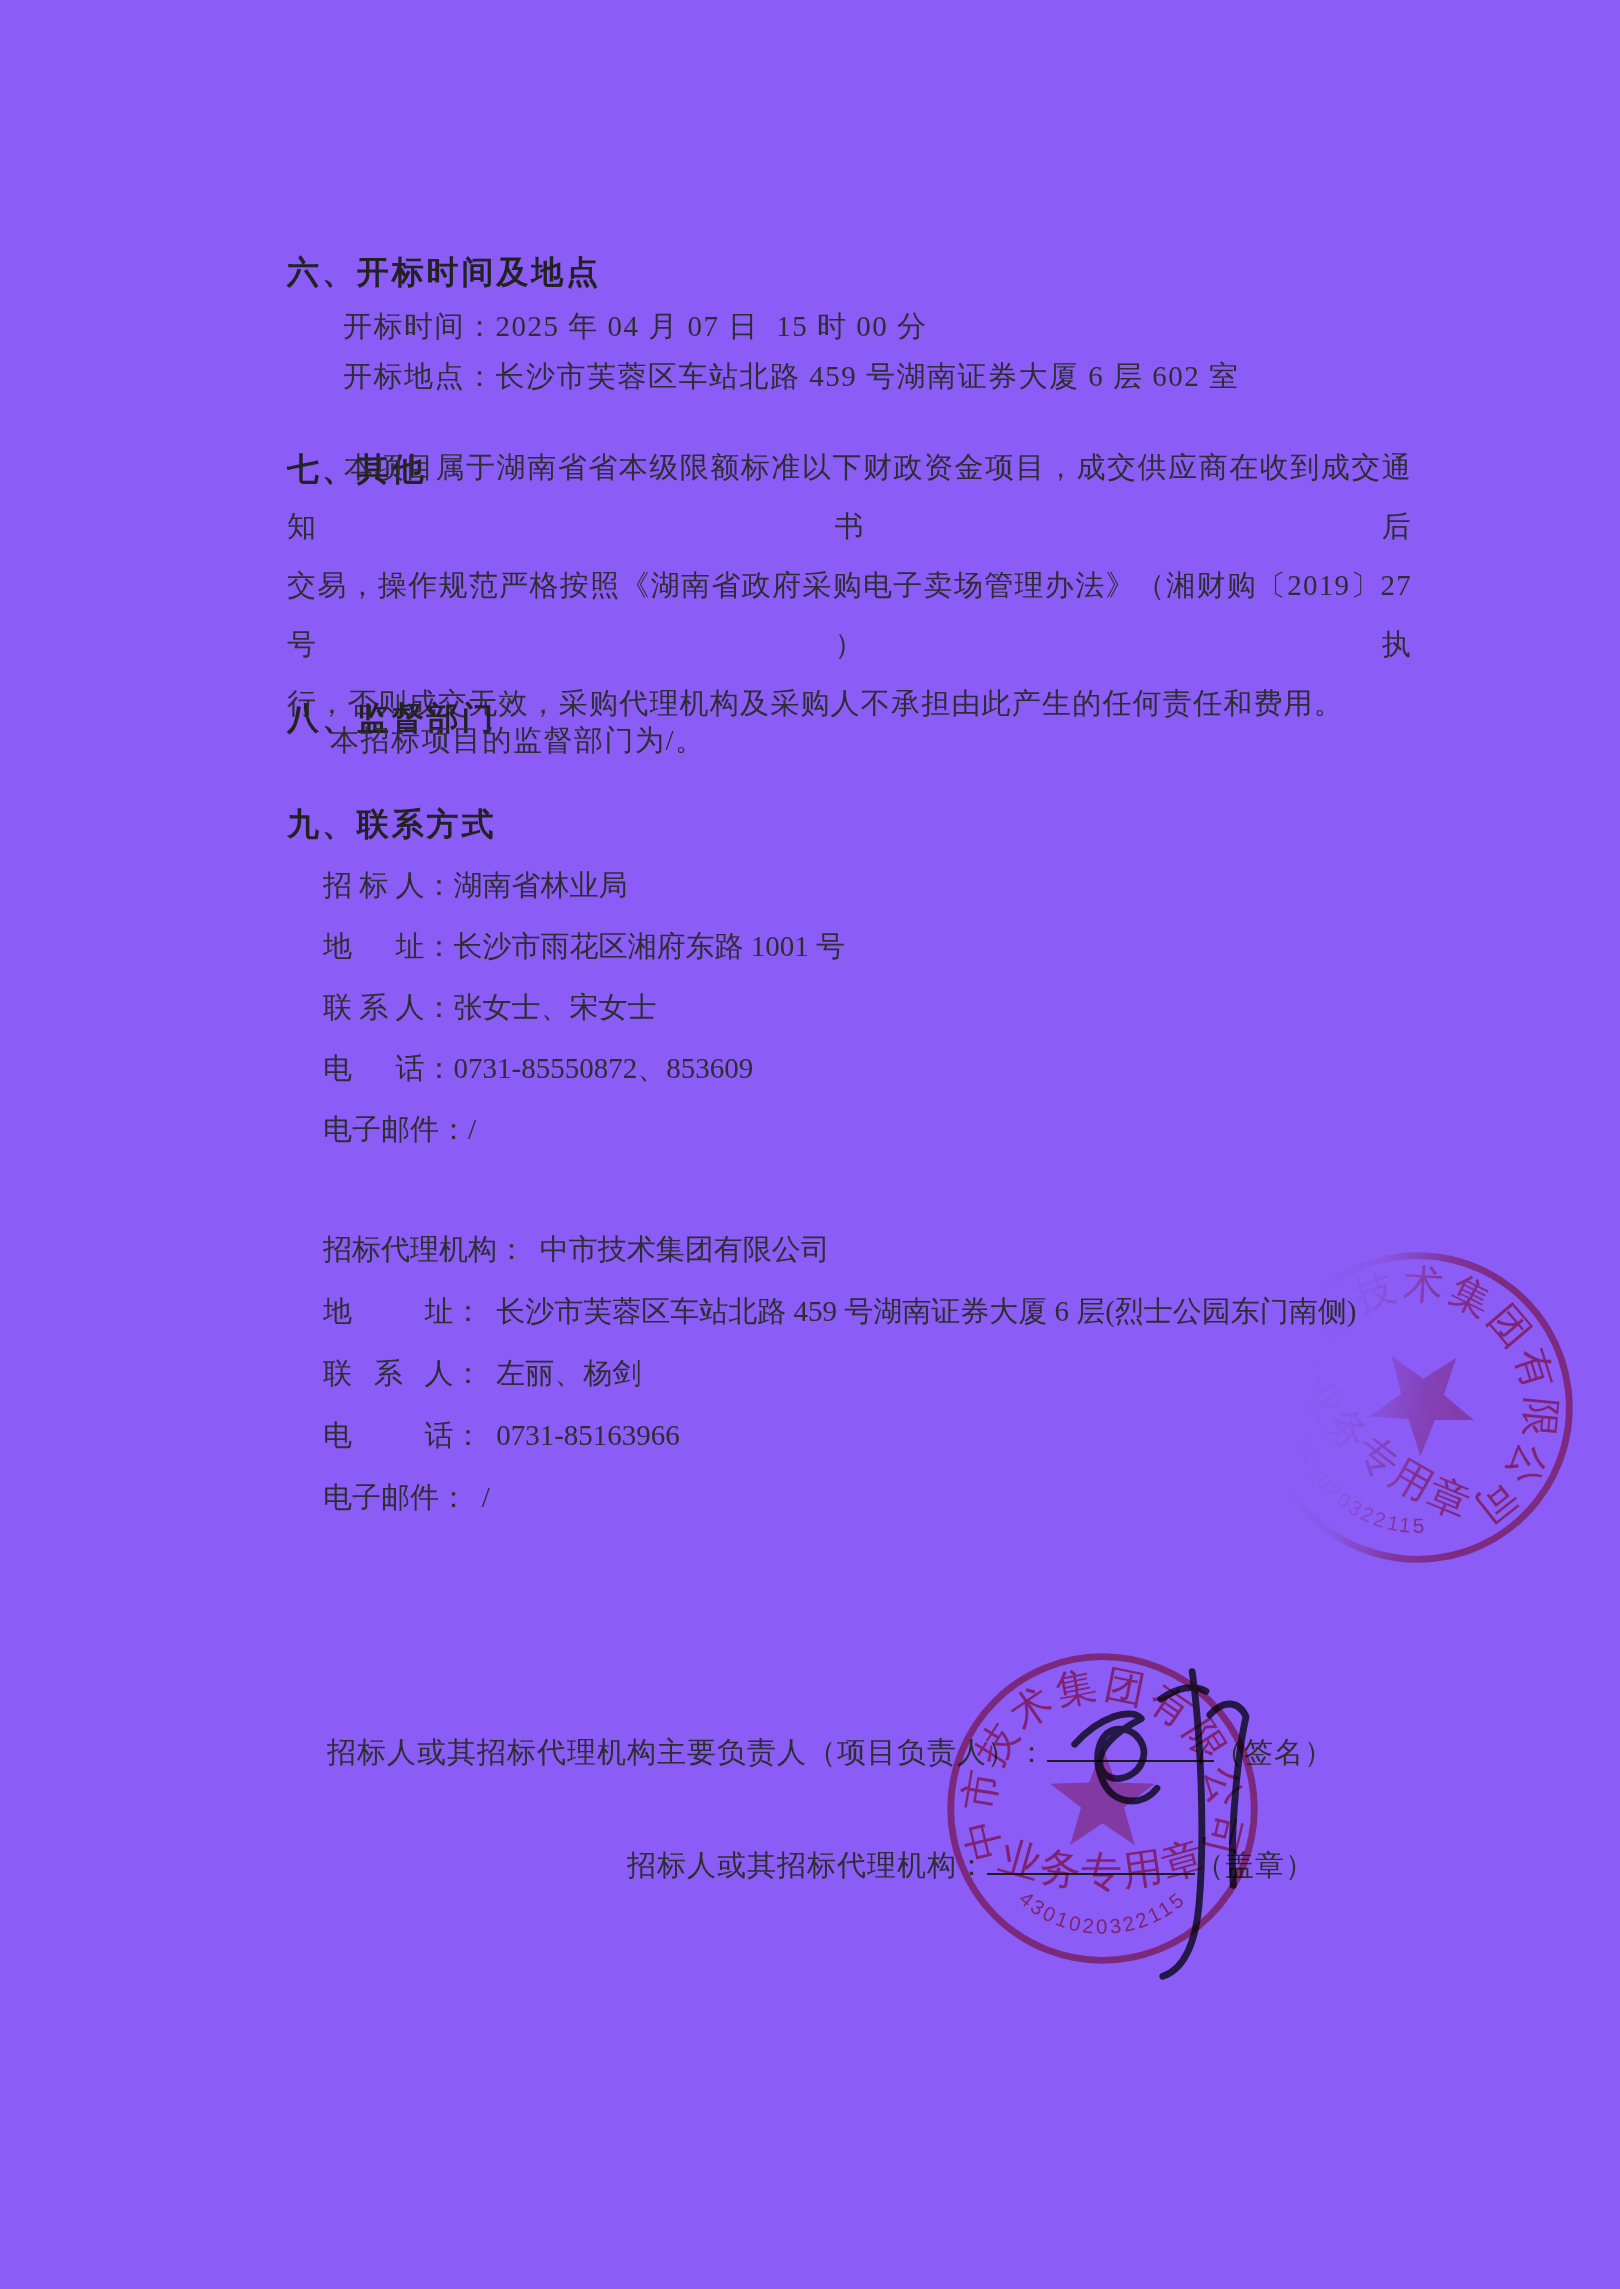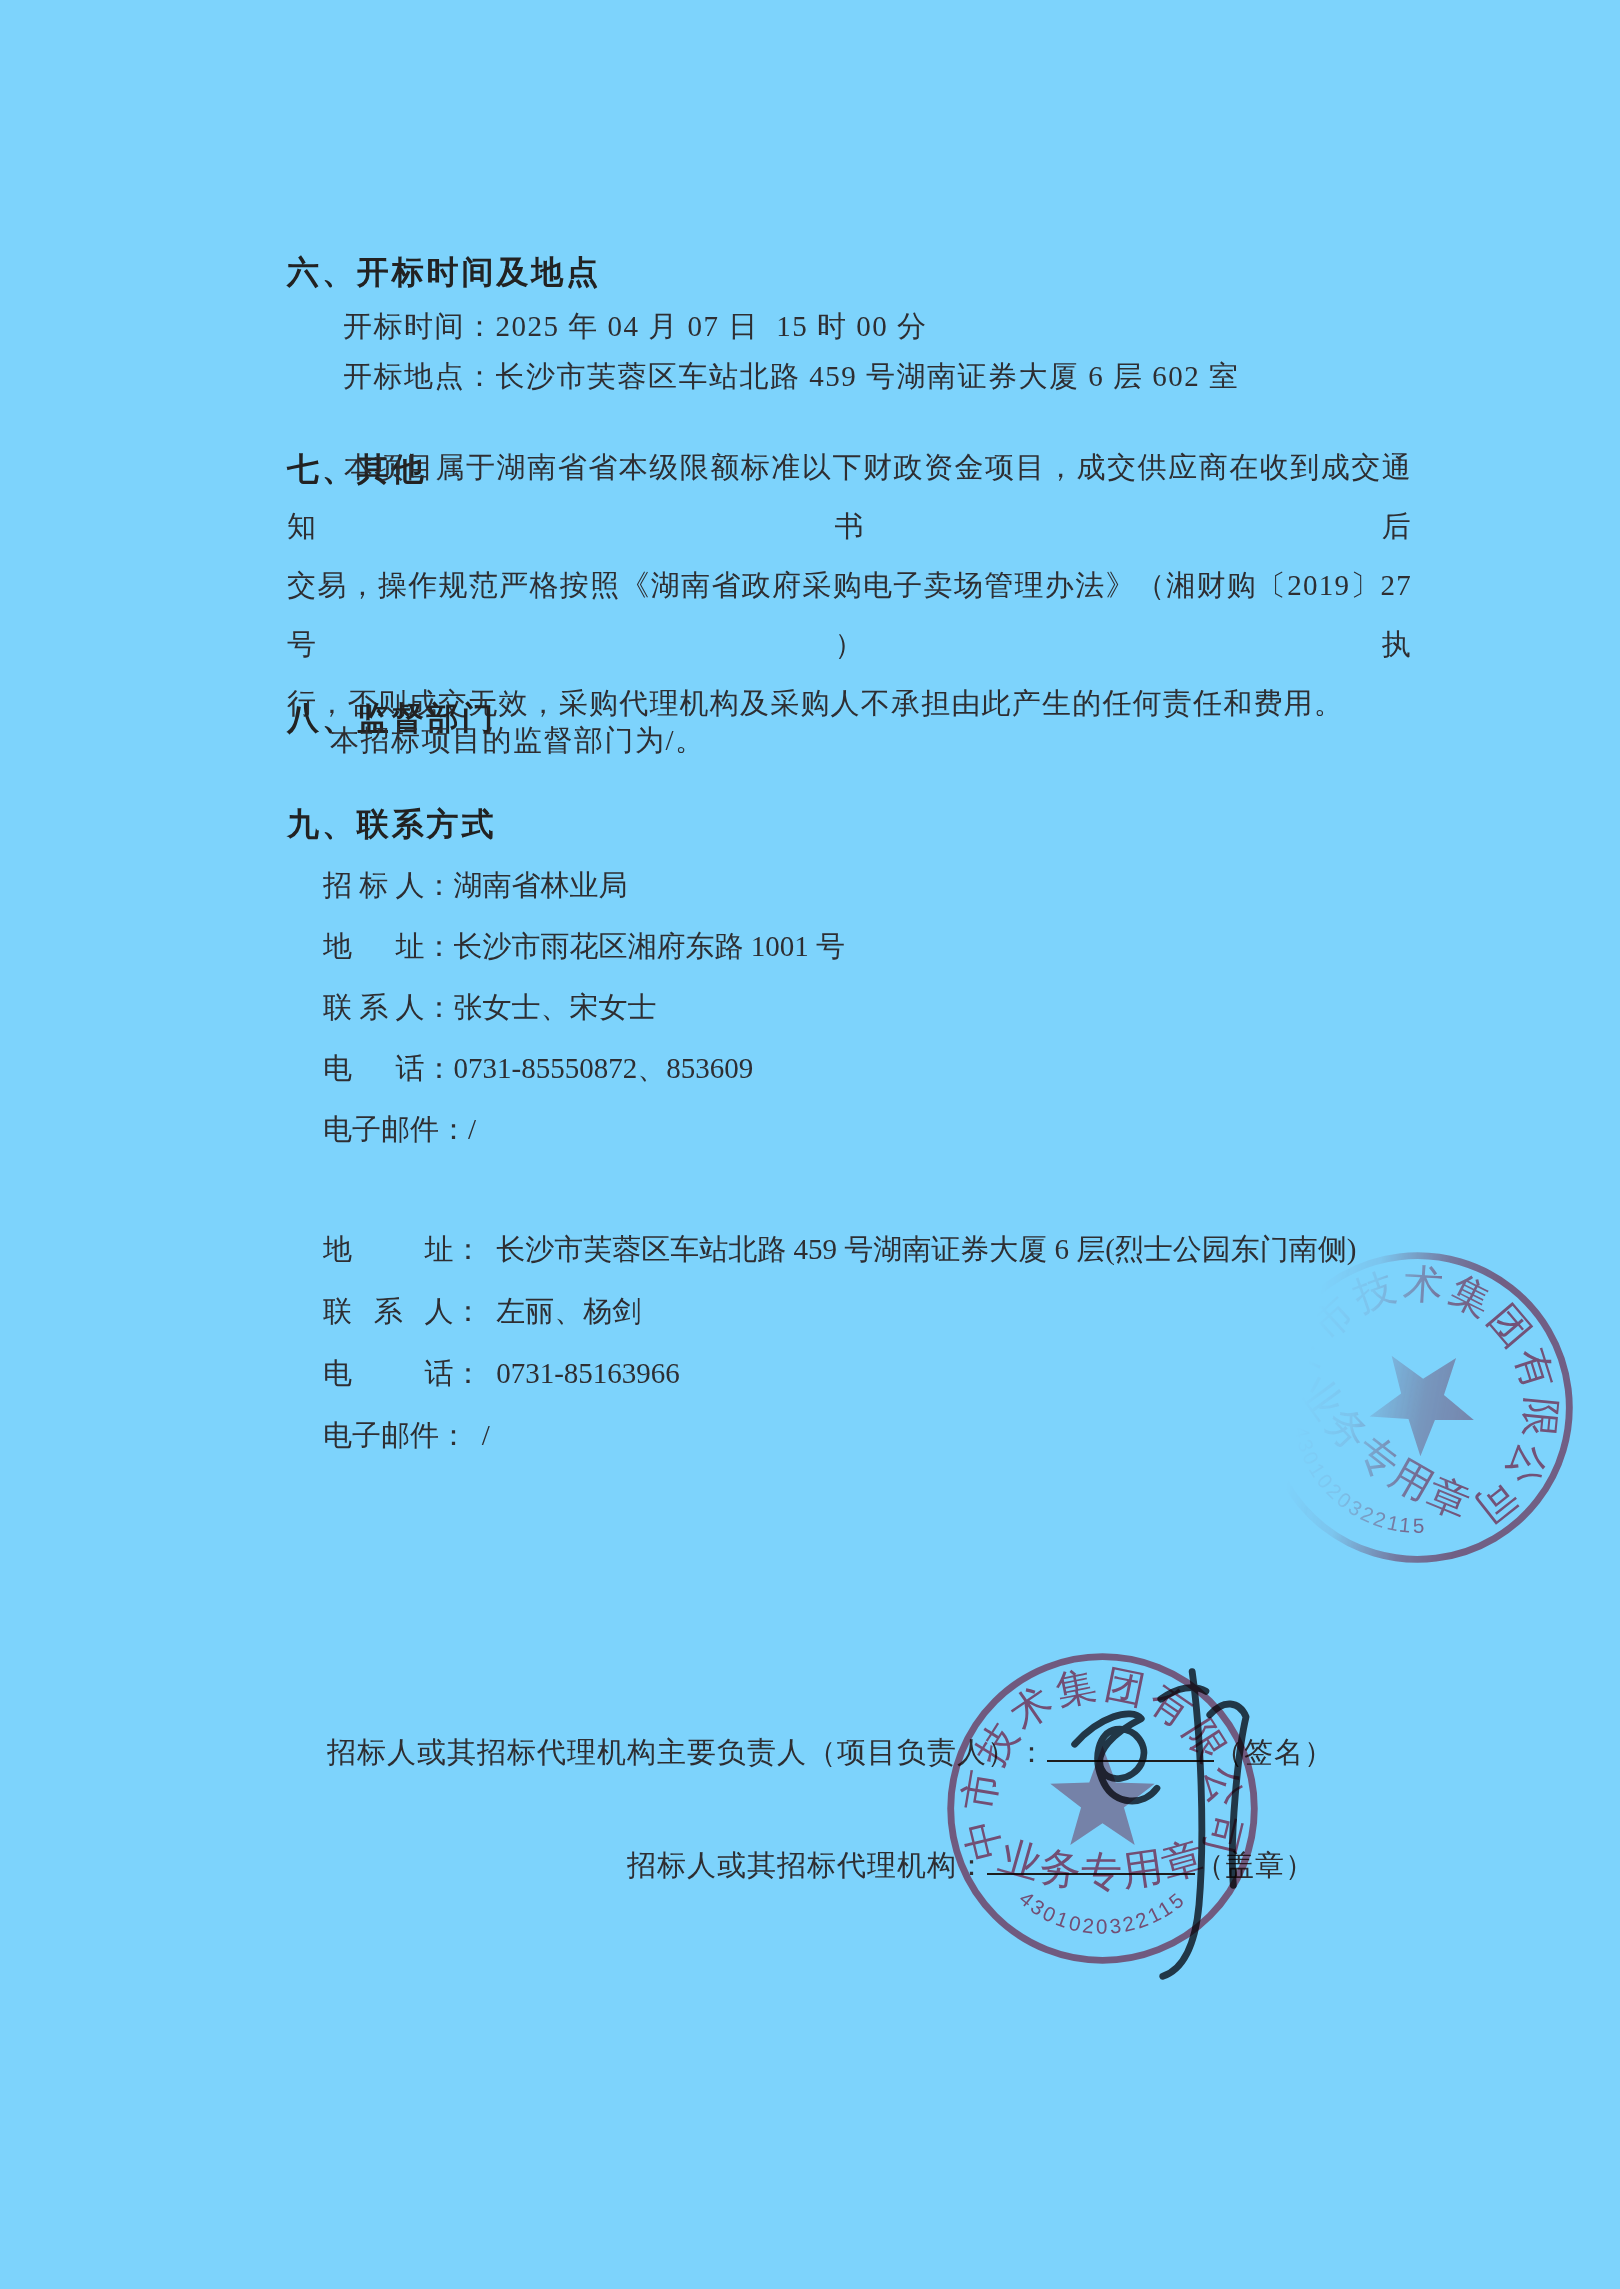--- a/index.html
+++ b/index.html
@@ -1,20 +1,20 @@
 <!DOCTYPE html>
 <html><head>
 <meta charset="utf-8">
 <style>
   html,body{margin:0;padding:0;background:#e9e9e9;}
   .page{
     position:relative;
     width:1620px;height:2290px;
     margin:0 auto;
-    background:#7dd3fc;
+    background:#8b5cf6;
     overflow:hidden;
     font-family:"Liberation Serif","DejaVu Serif",serif;
     color:#2e2e32;
   }
   .abs{position:absolute;}
   .h{
     font-family:"Liberation Sans","DejaVu Sans",sans-serif;
     font-weight:700;
     font-size:32px;
     letter-spacing:2.9px;
@@ -92,20 +92,21 @@
 
   <div class="abs contacts contactsA" style="left:323px;top:855px;">
     <div class="row"><span class="lab">招 标 人：</span><span class="val">湖南省林业局</span></div>
     <div class="row"><span class="lab">地      址：</span><span class="val">长沙市雨花区湘府东路 1001 号</span></div>
     <div class="row"><span class="lab">联 系 人：</span><span class="val">张女士、宋女士</span></div>
     <div class="row"><span class="lab">电      话：</span><span class="val">0731-85550872、853609</span></div>
     <div class="row"><span class="lab">电子邮件：</span><span class="val">/</span></div>
   </div>
 
   <div class="abs contacts contactsB" style="left:323px;top:1218px;">
+    <div class="row"><span class="lab">招标代理机构：</span><span class="val">中市技术集团有限公司</span></div>
     <div class="row"><span class="lab">地          址：</span><span class="val">长沙市芙蓉区车站北路 459 号湖南证券大厦 6 层(烈士公园东门南侧)</span></div>
     <div class="row"><span class="lab">联   系   人：</span><span class="val">左丽、杨剑</span></div>
     <div class="row"><span class="lab">电          话：</span><span class="val">0731-85163966</span></div>
     <div class="row"><span class="lab">电子邮件：</span><span class="val">/</span></div>
   </div>
 
   <div class="abs sig" style="left:327px;top:1729px;"><span>招标人或其招标代理机构主要负责人（项目负责人）：</span><span class="blank b1"></span><span>（签名）</span></div>
 
   <div class="abs sig" style="left:627px;top:1842px;"><span>招标人或其招标代理机构：</span><span class="blank b2"></span><span>（盖章）</span></div>
 

